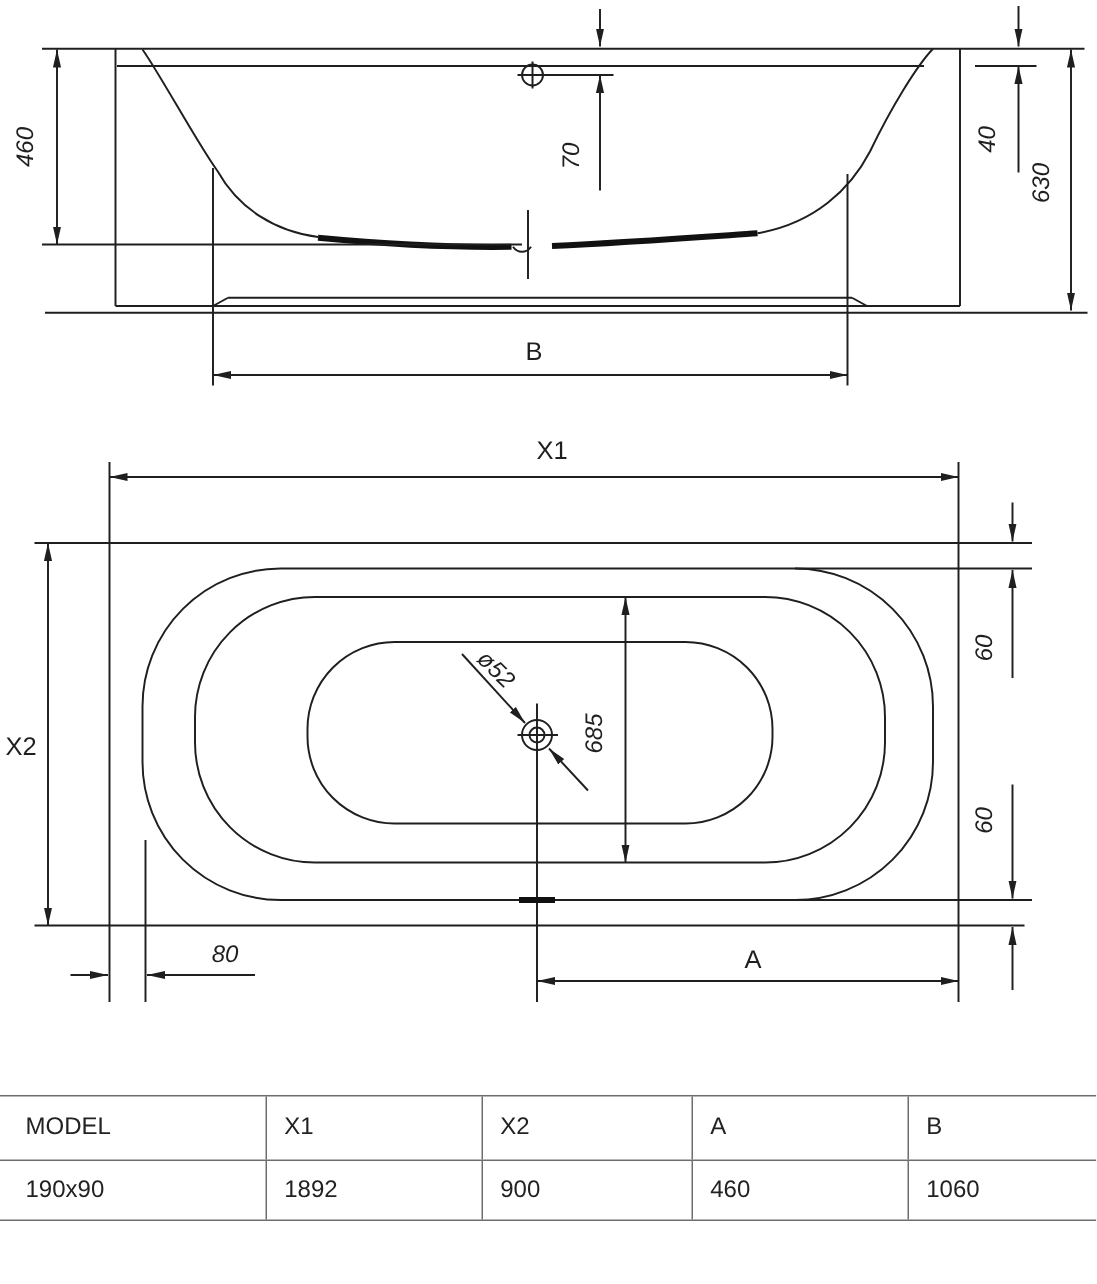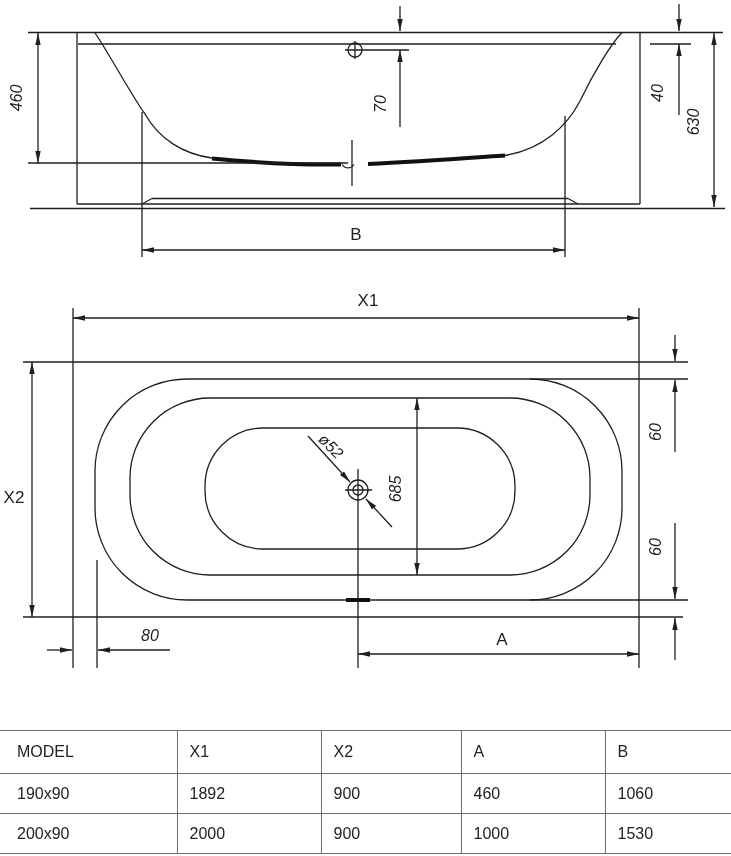--- a/index.html
+++ b/index.html
@@ -180,23 +180,16 @@
         <td>A</td>
         <td>B</td>
       </tr>
       <tr>
         <td class="c1">190x90</td>
         <td>1892</td>
         <td>900</td>
         <td>460</td>
         <td>1060</td>
       </tr>
-      <tr>
-        <td class="c1">200x90</td>
-        <td>2000</td>
-        <td>900</td>
-        <td>1000</td>
-        <td>1530</td>
-      </tr>
     </tbody>
   </table>
 
 </div>
 
 </body></html>

